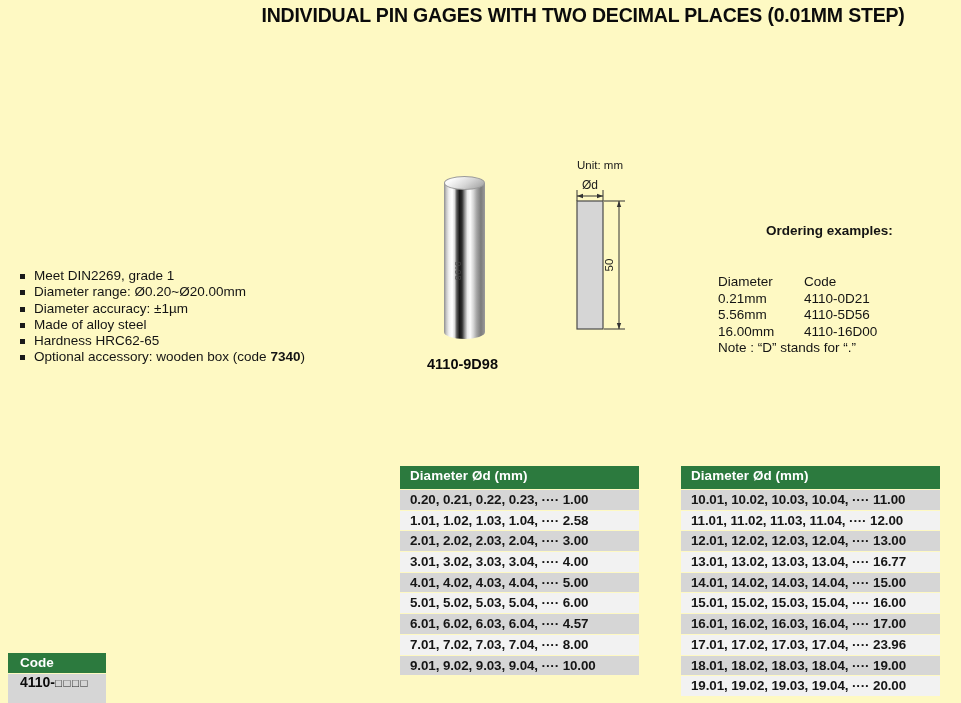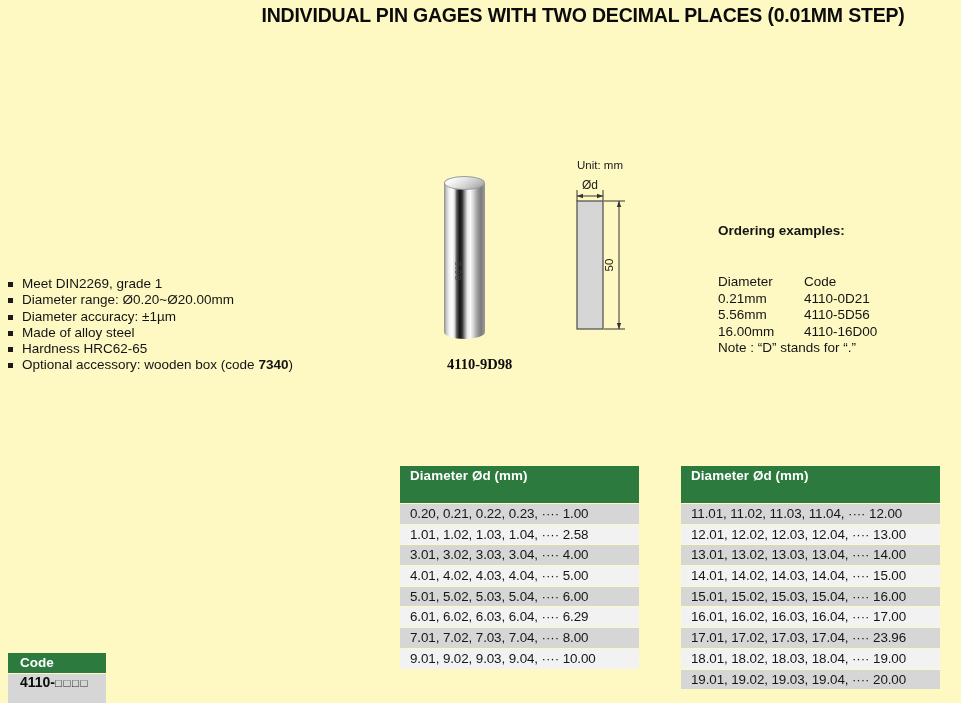--- a/index.html
+++ b/index.html
@@ -8,21 +8,21 @@
     position:relative; width:961px; height:703px; background:#fef9c3;
     font-family:"Liberation Sans", sans-serif; color:#111; overflow:hidden;
   }
   
   .title {
     position:absolute; top:4px; left:213px; width:740px;
     font-size:19.5px; font-weight:700; letter-spacing:-0.2px;
     text-align:center; color:#0b0b0b; white-space:nowrap;
   }
   
-  .features { position:absolute; left:8px; top:268px; list-style:none;margin-top:8px; }
+  .features { position:absolute; left:20px; top:268px; list-style:none; }
   .features li {
     position:relative; padding-left:14px; font-size:13.5px; line-height:16.3px; color:#141414;
   }
   .features li .sq {
     position:absolute; left:0; top:6px; width:5px; height:5px; background:#1a1a1a;
   }
   .features li b { font-weight:700; }
   
   .pin-wrap { position:absolute; left:444px; top:176px; width:41px; height:163px; }
   .pin-body {
@@ -38,42 +38,42 @@
     position:absolute; left:0; top:0; width:41px; height:14px;
     border-radius:50%;
     background:linear-gradient(145deg,#fafafa 20%,#d7d7d7 55%,#a8a8a8 90%);
     border:1px solid #9b9b9b;
   }
   .pin-engraving {
     position:absolute; left:4px; top:58%; transform:translateY(-50%) rotate(90deg);
     transform-origin:center; font-size:9px; color:rgba(70,70,70,.85); letter-spacing:.5px;
   }
   .pin-label {
-    position:absolute; left:447px; top:356px; width:110px;
-    font-size:14.5px; font-weight:700; color:#0b0b0b;font-family:Liberation Serif, serif;
+    position:absolute; left:427px; top:356px; width:110px;
+    font-size:14.5px; font-weight:700; color:#0b0b0b;
   }
   
   .drawing { position:absolute; left:563px; top:156px; }
   .drawing text { font-family:"Liberation Sans", sans-serif; fill:#1a1a1a; }
   
   .ordering { position:absolute; left:718px; top:223px; font-size:13.5px; line-height:16.4px; color:#141414; }
-  .ordering .ord-title { font-weight:700; }
+  .ordering .ord-title { font-weight:700;margin-left:48px; }
   .ord-grid { display:grid; grid-template-columns:86px auto;margin-top:35px; }
   
   .dtable { position:absolute; top:466px; font-size:13.4px; }
   .dtable.left  { left:400px; width:239px; }
   .dtable.right { left:681px; width:259px; }
   .thead {
-    height:37px; line-height:19.7px; margin-bottom:1px;
+    height:23px; line-height:19.7px; margin-bottom:1px;
     background:var(--green); color:#ffffff; font-weight:700; padding-left:10px;
     letter-spacing:.1px;
   }
   .trow {
     height:19.7px; line-height:19.7px; margin-bottom:1px; padding-left:10px;
-    color:#161616; letter-spacing:-0.1px; white-space:nowrap;
+    color:#161616; letter-spacing:-0.1px; white-space:nowrap;font-weight:bold;
   }
   .trow:nth-child(even) { background:#d6d6d6; }
   .trow:nth-child(odd)  { background:#f2f2f2; }
   
   .code-block { position:absolute; left:8px; top:653px; width:98px; font-size:13.5px; }
   .code-head {
     height:20px; line-height:20px; margin-bottom:1px; background:var(--green);
     color:#fff; font-weight:700; padding-left:12px;
   }
   .code-val {
@@ -138,33 +138,35 @@
       <span>16.00mm</span>
       <span>4110-16D00</span>
     </div>
     <div>Note : “D”  stands for “.”</div>
   </div>
 
   <div class="dtable left">
     <div class="thead">Diameter Ød (mm)</div>
     <div class="trow">0.20, 0.21, 0.22, 0.23, ···· 1.00</div>
     <div class="trow">1.01, 1.02, 1.03, 1.04, ···· 2.58</div>
+    <div class="trow">2.01, 2.02, 2.03, 2.04, ···· 3.00</div>
     <div class="trow">3.01, 3.02, 3.03, 3.04, ···· 4.00</div>
     <div class="trow">4.01, 4.02, 4.03, 4.04, ···· 5.00</div>
     <div class="trow">5.01, 5.02, 5.03, 5.04, ···· 6.00</div>
-    <div class="trow">6.01, 6.02, 6.03, 6.04, ···· 6.29</div>
+    <div class="trow">6.01, 6.02, 6.03, 6.04, ···· 4.57</div>
     <div class="trow">7.01, 7.02, 7.03, 7.04, ···· 8.00</div>
     <div class="trow">9.01, 9.02, 9.03, 9.04, ···· 10.00</div>
   </div>
 
   <div class="dtable right">
     <div class="thead">Diameter Ød (mm)</div>
+    <div class="trow">10.01, 10.02, 10.03, 10.04, ···· 11.00</div>
     <div class="trow">11.01, 11.02, 11.03, 11.04, ···· 12.00</div>
     <div class="trow">12.01, 12.02, 12.03, 12.04, ···· 13.00</div>
-    <div class="trow">13.01, 13.02, 13.03, 13.04, ···· 14.00</div>
+    <div class="trow">13.01, 13.02, 13.03, 13.04, ···· 16.77</div>
     <div class="trow">14.01, 14.02, 14.03, 14.04, ···· 15.00</div>
     <div class="trow">15.01, 15.02, 15.03, 15.04, ···· 16.00</div>
     <div class="trow">16.01, 16.02, 16.03, 16.04, ···· 17.00</div>
     <div class="trow">17.01, 17.02, 17.03, 17.04, ···· 23.96</div>
     <div class="trow">18.01, 18.02, 18.03, 18.04, ···· 19.00</div>
     <div class="trow">19.01, 19.02, 19.03, 19.04, ···· 20.00</div>
   </div>
 
   <div class="code-block">
     <div class="code-head">Code</div>

